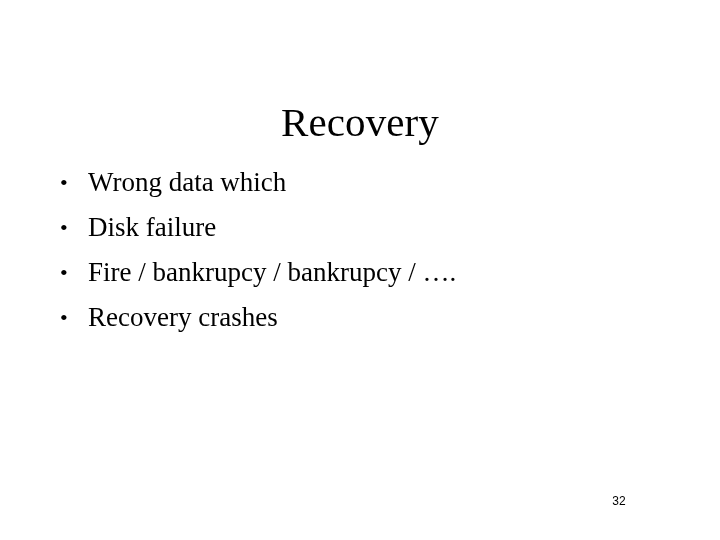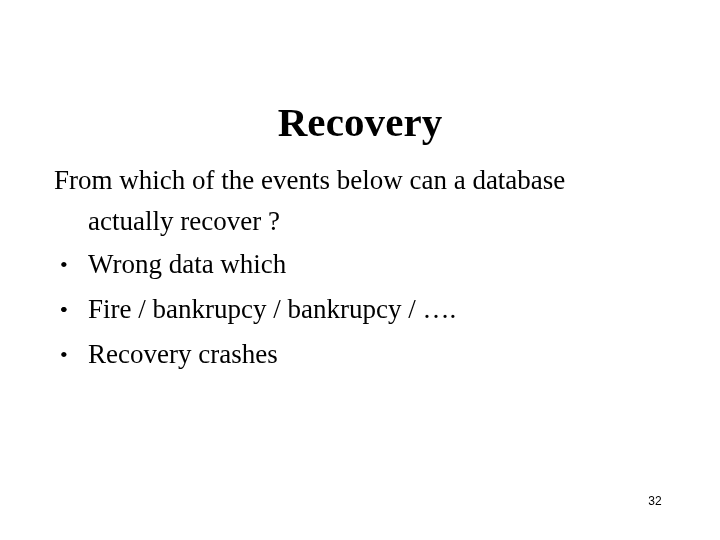--- a/index.html
+++ b/index.html
@@ -25,21 +25,21 @@
 
   
   .slide-title {
     position: absolute;
     left: 0;
     top: 72px;
     width: 720px;
     text-align: center;
     font-size: 41px;
     line-height: 46px;
-    font-weight: bold;
+    font-weight: normal;
     letter-spacing: 0.1px;
     color: #000000;
     white-space: nowrap;
   }
 
   
   .slide-body {
     position: absolute;
     left: 54px;
     top: 160px;
@@ -76,50 +76,50 @@
     left: 6px;
     top: 0;
     font-size: 22px;
     line-height: 45px;
     color: #000000;
   }
 
   
   .slide-number {
     position: absolute;
-    left: 640px;
+    left: 604px;
     top: 494px;
     width: 30px;
     text-align: center;
     font-family: "Liberation Sans", "DejaVu Sans", sans-serif;
     font-size: 12px;
     line-height: 14px;
     color: #000000;
   }
 </style>
 </head>
 <body>
 
 <div class="slide">
 
   <h1 class="slide-title">Recovery</h1>
 
   <div class="slide-body">
 
-    <p class="intro-para">From which of the events below can a database actually recover ?</p>
 
     <ul class="bullet-list">
 
       <li class="bullet-item">
         <span class="bullet-marker">•</span>
         <span class="bullet-text">Wrong data which</span>
       </li>
 
       <li class="bullet-item">
         <span class="bullet-marker">•</span>
+        <span class="bullet-text">Disk failure</span>
       </li>
 
       <li class="bullet-item">
         <span class="bullet-marker">•</span>
         <span class="bullet-text">Fire / bankrupcy / bankrupcy / ….</span>
       </li>
 
       <li class="bullet-item">
         <span class="bullet-marker">•</span>
         <span class="bullet-text">Recovery crashes</span>

